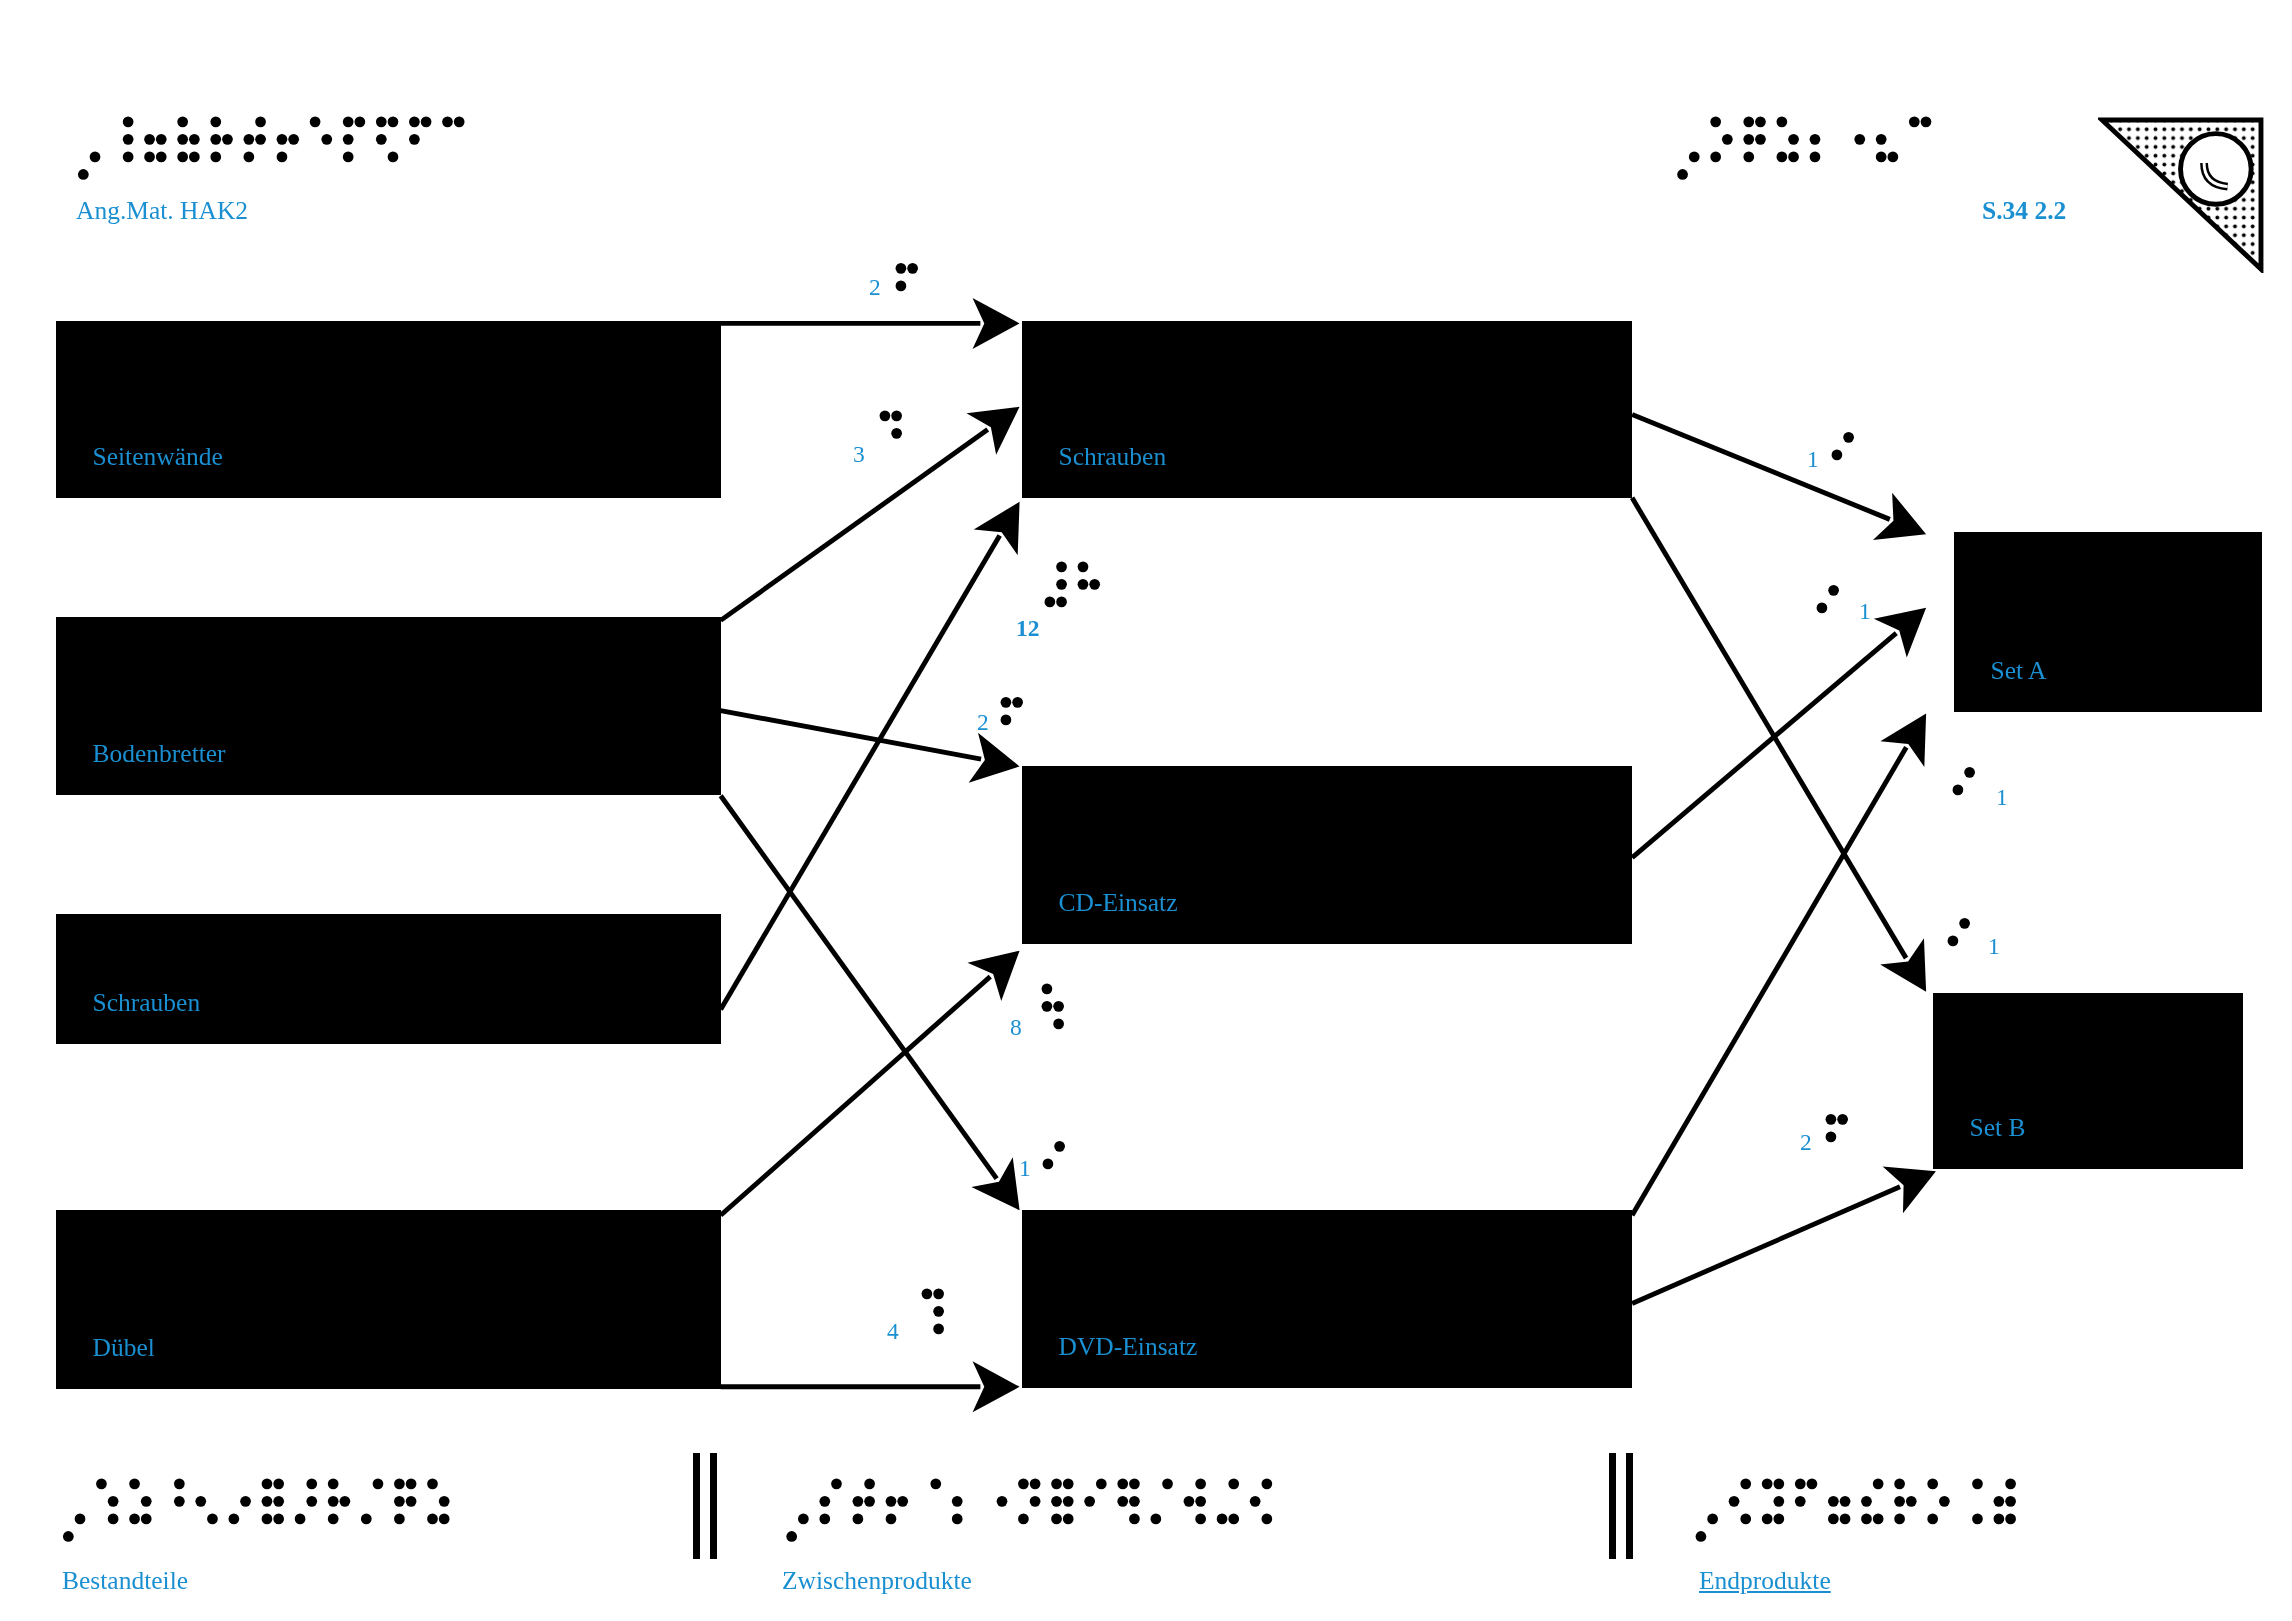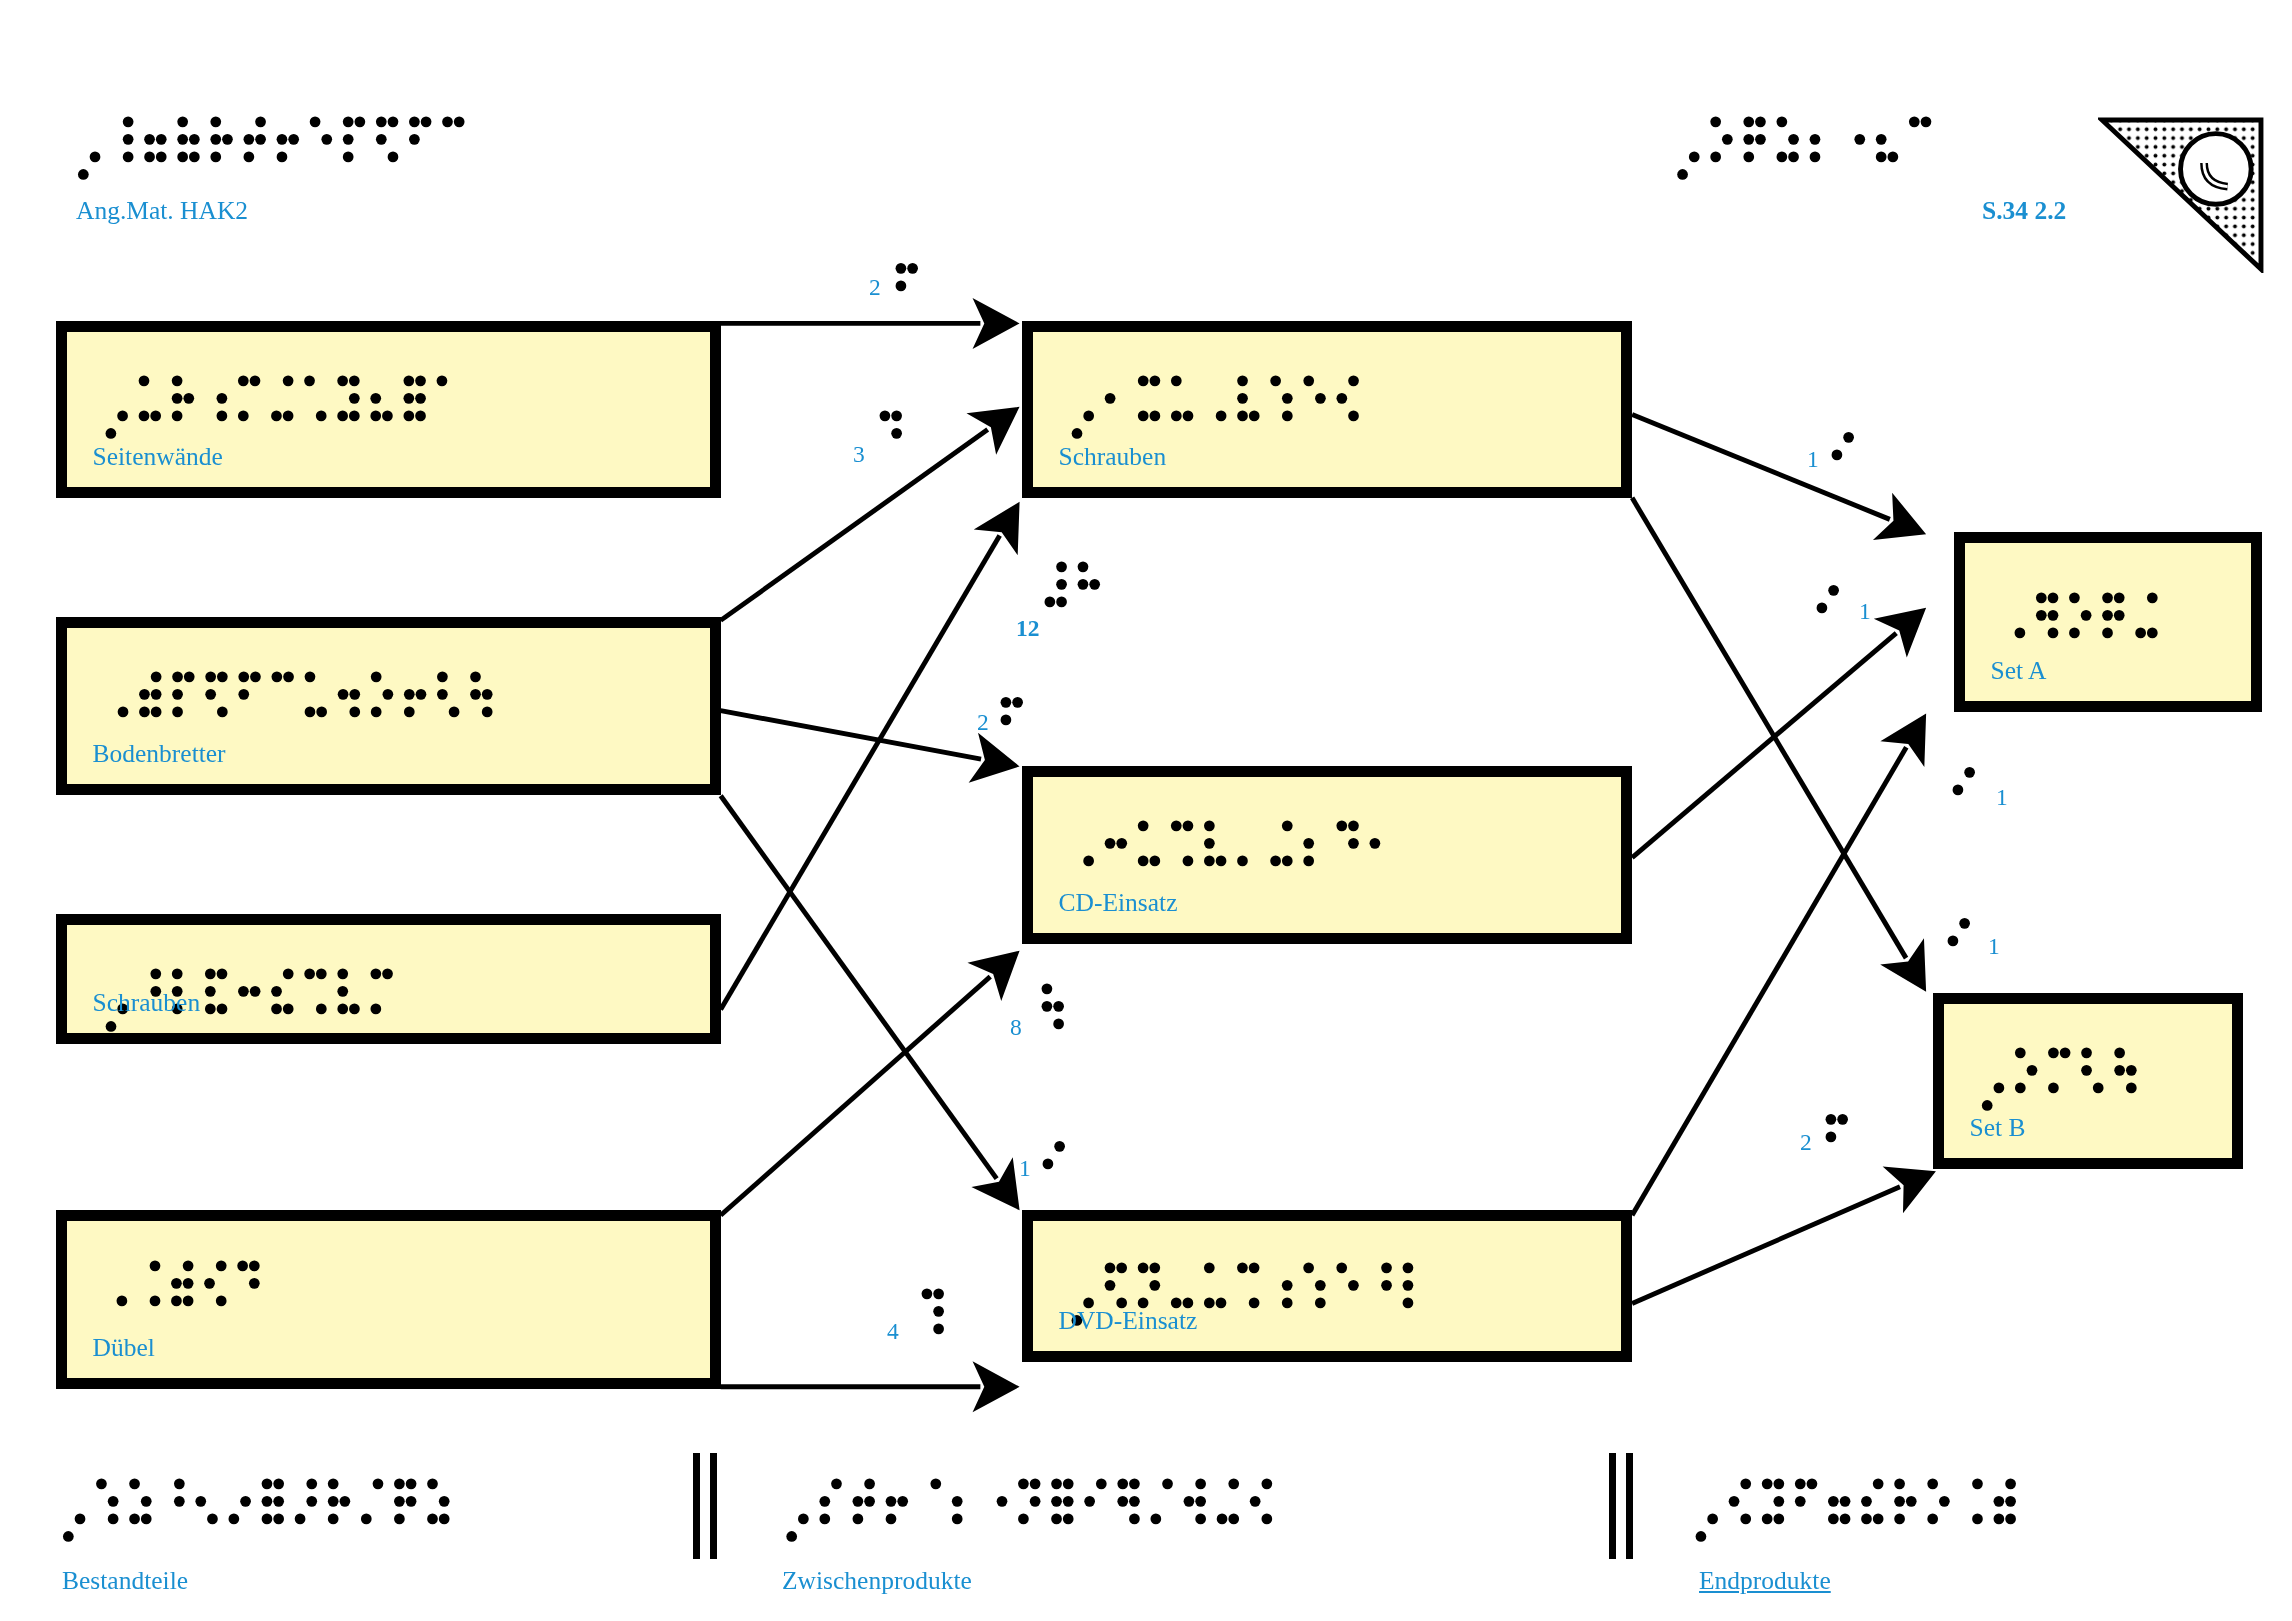--- a/index.html
+++ b/index.html
@@ -1,20 +1,20 @@
 <!DOCTYPE html>
 <html><head>
 <meta charset="utf-8">
 <style>
   html, body { margin:0; padding:0; background:#ffffff; }
   body { width:2293px; height:1621px; position:relative; overflow:hidden;
          font-family:"Liberation Serif", "DejaVu Serif", serif; }
   .lbl { position:absolute; color:#1a8fd1; font-size:25.5px; line-height:1; white-space:nowrap; }
   .num { position:absolute; color:#1a8fd1; font-size:23.5px; line-height:1; }
-  .box { position:absolute; border:11.8px solid #000; box-sizing:border-box; background:#fef9c3;text-decoration:underline; }
+  .box { position:absolute; border:11.8px solid #000; box-sizing:border-box; background:#000000;text-decoration:underline; }
   .box .lbl { left:25.5px; bottom:17.6px; }
   .braille { position:absolute; }
   svg.arrows { position:absolute; left:0; top:0; }
   .sep { position:absolute; width:6.9px; background:#000; }
 </style>
 </head>
 <body>
 
 <div class="braille" style="left:76px;top:116px;"><svg width="410" height="74" viewBox="0 0 418 76">
       <circle cx="18" cy="42" r="5.5" fill="#000"></circle>
@@ -314,21 +314,21 @@
         <circle cx="222" cy="42" r="5.5" fill="#000"></circle>
         <circle cx="244" cy="24" r="5.5" fill="#000"></circle>
         <circle cx="244" cy="42" r="5.5" fill="#000"></circle>
         <circle cx="278" cy="6" r="5.5" fill="#000"></circle>
         <circle cx="290" cy="6" r="5.5" fill="#000"></circle>
         <circle cx="290" cy="24" r="5.5" fill="#000"></circle>
         <circle cx="312" cy="24" r="5.5" fill="#000"></circle>
       </svg></div>
   <div class="lbl">CD-Einsatz</div>
 </div>
-<div class="box" style="left:1022px;top:1210px;width:610px;height:152px;">
+<div class="box" style="left:1022px;top:1210px;width:610px;height:178px;">
   <div class="braille" style="left:37px;top:41px;"><svg width="376" height="74" viewBox="0 0 384 76">
         <circle cx="18" cy="42" r="5.5" fill="#000"></circle>
         <circle cx="6" cy="60" r="5.5" fill="#000"></circle>
         <circle cx="40" cy="6" r="5.5" fill="#000"></circle>
         <circle cx="40" cy="24" r="5.5" fill="#000"></circle>
         <circle cx="52" cy="6" r="5.5" fill="#000"></circle>
         <circle cx="52" cy="42" r="5.5" fill="#000"></circle>
         <circle cx="74" cy="6" r="5.5" fill="#000"></circle>
         <circle cx="74" cy="42" r="5.5" fill="#000"></circle>
         <circle cx="86" cy="6" r="5.5" fill="#000"></circle>

